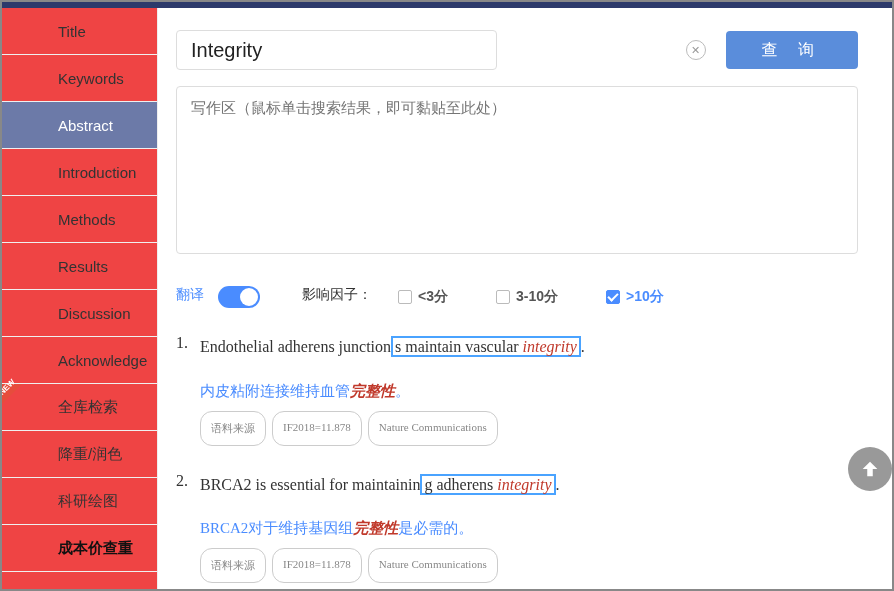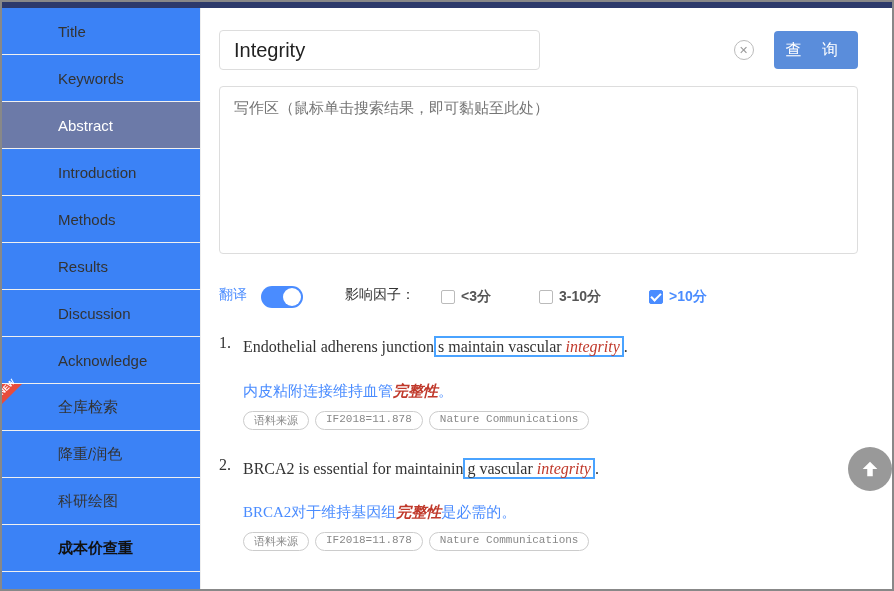--- a/index.html
+++ b/index.html
@@ -1,31 +1,31 @@
 <!DOCTYPE html>
 <html><head>
 <meta charset="utf-8">
 <style>
 * { box-sizing: border-box; margin: 0; padding: 0; }
 body { font-family: Arial, "Microsoft YaHei", sans-serif; background: #fff; }
 .frame { width: 894px; height: 591px; position: relative; border: 2px solid #888; box-shadow: 0 2px 6px rgba(0,0,0,0.3); overflow: hidden; }
 .topbar { height: 6px; background: #2d3a6b; }
 .container { display: flex; height: calc(100% - 6px); }
-.sidebar { width: 199px; background: #3b82f6; border-right: 1px solid #eee; display: flex; flex-direction: column; }
+.sidebar { width: 156px; background: #ef4444; border-right: 1px solid #eee; display: flex; flex-direction: column; }
 .sidebar-item { height: 47px; padding-left: 56px; display: flex; align-items: center; font-size: 15px; color: #333; cursor: pointer; border-bottom: 1px solid #f0f0f0; position: relative; }
 .sidebar-item.active { background: #6c7aa8; color: #fff; }
 .sidebar-item.bold { font-weight: 700; color: #111; }
 .new-badge { position: absolute; left: 0; top: 0; width: 0; height: 0; border-style: solid; border-width: 20px 20px 0 0; border-color: #e74c3c transparent transparent transparent; }
 .new-text { position: absolute; left: 0; top: -2px; font-size: 8px; color: #fff; transform: rotate(-45deg); transform-origin: 8px 10px; font-weight: bold; }
 .main { flex: 1; padding: 22px 34px 0 18px; position: relative; overflow: hidden; }
 .search-row { display: flex; align-items: center; gap: 10px; margin-bottom: 16px; }
 .search-input { flex: 1; height: 40px; border: 1px solid #ddd; border-radius: 4px; font-size: 20px; padding: 0 40px 0 14px; outline: none; color: #222; position: relative; }
 .search-wrap { flex: 1; position: relative; }
 .clear-btn { position: absolute; right: 10px; top: 50%; transform: translateY(-50%); width: 20px; height: 20px; border: 1px solid #bbb; border-radius: 50%; display: flex; align-items: center; justify-content: center; font-size: 11px; color: #999; cursor: pointer; background: #fff; }
-.query-btn { background: #5a8ddb; color: #fff; border: none; height: 38px; padding: 0 12px; border-radius: 4px; font-size: 16px; letter-spacing: 8px; cursor: pointer; }
+.query-btn { background: #5a8ddb; color: #fff; border: none; height: 38px; padding: 0 36px; border-radius: 4px; font-size: 16px; letter-spacing: 8px; cursor: pointer; }
 .writing-area { width: 100%; height: 168px; border: 1px solid #ddd; border-radius: 4px; padding: 12px 14px; font-size: 15px; color: #bbb; resize: none; outline: none; font-family: inherit; }
 .filter-row { display: flex; gap: 14px; margin-top: 28px; font-size: 14px; }
 .translate-label { color: #4a8cff; }
 .toggle { width: 42px; height: 22px; background: #4a8cff; border-radius: 11px; position: relative; cursor: pointer; }
 .toggle-knob { position: absolute; right: 2px; top: 2px; width: 18px; height: 18px; background: #fff; border-radius: 50%; }
 .if-label { margin-left: 28px; color: #333; font-family: Liberation Mono, monospace; }
 .chk { display: flex; align-items: center; gap: 6px; margin-left: 12px; cursor: pointer; }
 .chk-box { width: 14px; height: 14px; border: 1px solid #bbb; border-radius: 2px; position: relative; }
 .chk-box.checked { border-color: #4a8cff; background: #4a8cff; }
 .chk-box.checked::after { content: ""; position: absolute; left: 3px; top: 0px; width: 4px; height: 8px; border: solid #fff; border-width: 0 2px 2px 0; transform: rotate(45deg); }
@@ -34,21 +34,21 @@
 .results { margin-top: 26px; }
 .result-item { margin-bottom: 26px; font-family: Georgia, serif; }
 .result-num { float: left; width: 20px; font-size: 16px; color: #333; }
 .result-body { margin-left: 24px; }
 .result-en { font-size: 16px; color: #333; line-height: 1.6; position: relative; display: inline; }
 .hl-box { border: 2px solid #4aa3ff; padding: 0 2px; }
 .hl-word { color: #c0392b; font-style: italic; }
 .result-zh { font-size: 15px; color: #4a8cff; margin-top: 22px; }
 .zh-hl { color: #c0392b; font-style: italic; font-weight: 600; }
 .tags { margin-top: 10px; display: flex; gap: 6px; }
-.tag { border: 1px solid #ccc; border-radius: 12px; padding: 1px 10px; font-size: 11px; color: #888; font-family: Liberation Mono, monospace; }
+.tag { border: 1px solid #ccc; border-radius: 12px; padding: 9px 10px; font-size: 11px; color: #888; font-family: Liberation Serif, serif; }
 .scroll-top { position: absolute; right: 0px; bottom: 98px; width: 44px; height: 44px; background: #999; border-radius: 50%; display: flex; align-items: center; justify-content: center; cursor: pointer; }
 .scroll-top svg { width: 22px; height: 22px; fill: #fff; }
 </style>
 </head>
 <body>
 
 <div class="frame">
   <div class="topbar"></div>
   <div class="container">
     <div class="sidebar">
@@ -138,21 +138,21 @@
               <span class="tag">IF2018=11.878</span>
               <span class="tag">Nature Communications</span>
             </div>
           </div>
         </div>
 
         <div class="result-item">
           <div class="result-num">2.</div>
           <div class="result-body">
             <span class="result-en">
-              <span>BRCA2 is essential for maintainin</span><span class="hl-box"><span>g vascular </span><span class="hl-word">integrity</span></span><span>.</span>
+              <span>BRCA2 is essential for maintainin</span><span class="hl-box"><span>g adherens </span><span class="hl-word">integrity</span></span><span>.</span>
             </span>
             <div class="result-zh">
               <span>BRCA2对于维持基因组</span><span class="zh-hl">完整性</span><span>是必需的。</span>
             </div>
             <div class="tags">
               <span class="tag">语料来源</span>
               <span class="tag">IF2018=11.878</span>
               <span class="tag">Nature Communications</span>
             </div>
           </div>

